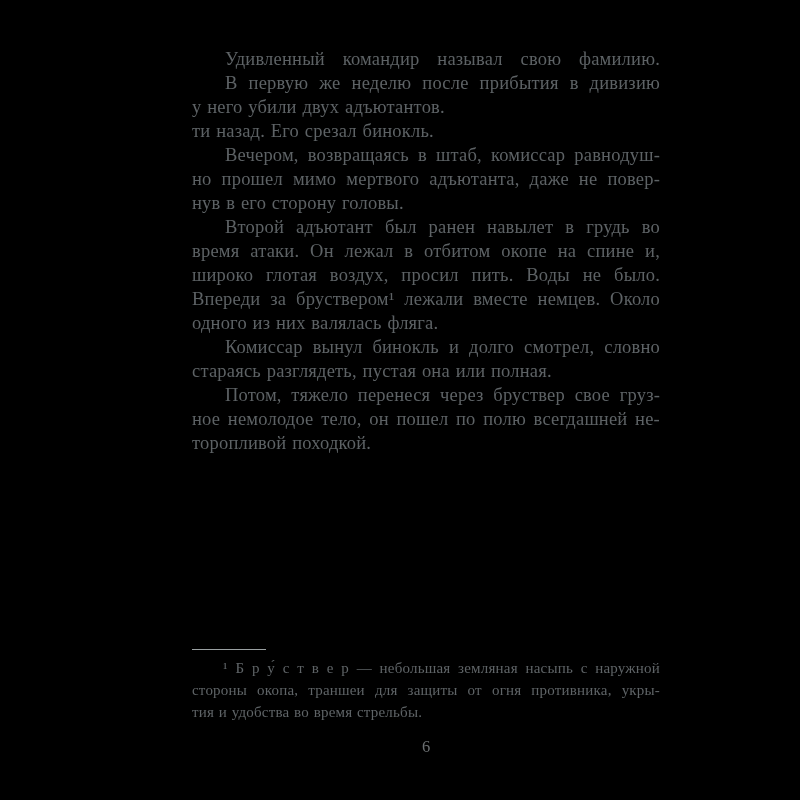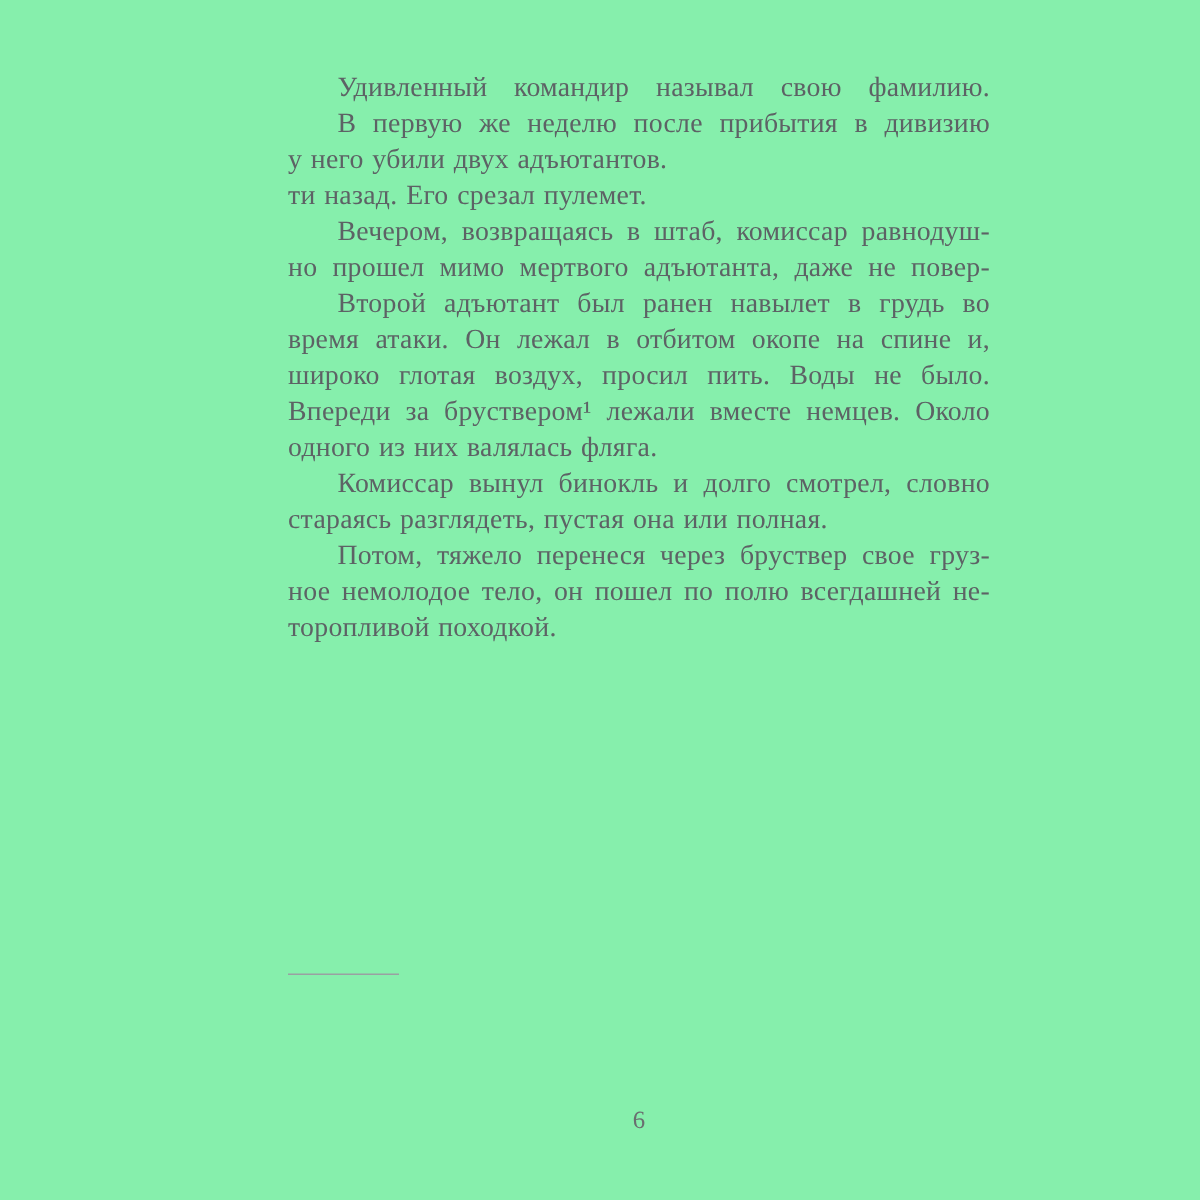--- a/index.html
+++ b/index.html
@@ -8,21 +8,21 @@
     width: 800px;
     height: 800px;
     background: #fefefe;
     overflow: hidden;
     font-family: "Liberation Serif", serif;
   }
   .page {
     position: relative;
     width: 800px;
     height: 800px;
-    background: #86efac;
+    background: #000000;
     text-decoration: underline;
   }
   .text-block {
     position: absolute;
     left: 192px;
     top: 47px;
     width: 468px;
     color: #5d6265;
     font-size: 18.5px;
     line-height: 24px;
@@ -79,38 +79,44 @@
 <div class="page">
   <main class="text-block">
       <div class="para">
         <div class="line first">Удивленный командир называл свою фамилию.</div>
       </div>
       <div class="para">
         <div class="line first">В первую же неделю после прибытия в дивизию</div>
         <div class="line last">у него убили двух адъютантов.</div>
       </div>
       <div class="para">
-        <div class="line last">ти назад. Его срезал пулемет.</div>
+        <div class="line last">ти назад. Его срезал бинокль.</div>
       </div>
       <div class="para">
         <div class="line first">Вечером, возвращаясь в штаб, комиссар равнодуш-</div>
         <div class="line">но прошел мимо мертвого адъютанта, даже не повер-</div>
+        <div class="line last">нув в его сторону головы.</div>
       </div>
       <div class="para">
         <div class="line first">Второй адъютант был ранен навылет в грудь во</div>
         <div class="line">время атаки. Он лежал в отбитом окопе на спине и,</div>
         <div class="line">широко глотая воздух, просил пить. Воды не было.</div>
         <div class="line">Впереди за бруствером¹ лежали вместе немцев. Около</div>
         <div class="line last">одного из них валялась фляга.</div>
       </div>
       <div class="para">
         <div class="line first">Комиссар вынул бинокль и долго смотрел, словно</div>
         <div class="line last">стараясь разглядеть, пустая она или полная.</div>
       </div>
       <div class="para">
         <div class="line first">Потом, тяжело перенеся через бруствер свое груз-</div>
         <div class="line">ное немолодое тело, он пошел по полю всегдашней не-</div>
         <div class="line last">торопливой походкой.</div>
       </div>
     </main>
   <div class="footnote-rule"></div>
+  <section class="footnote">
+      <div class="line first">¹ Б р у́ с т в е р — небольшая земляная насыпь с наружной</div>
+      <div class="line">стороны окопа, траншеи для защиты от огня противника, укры-</div>
+      <div class="line last">тия и удобства во время стрельбы.</div>
+    </section>
   <div class="page-number">6</div>
 </div>
 
 </body></html>

